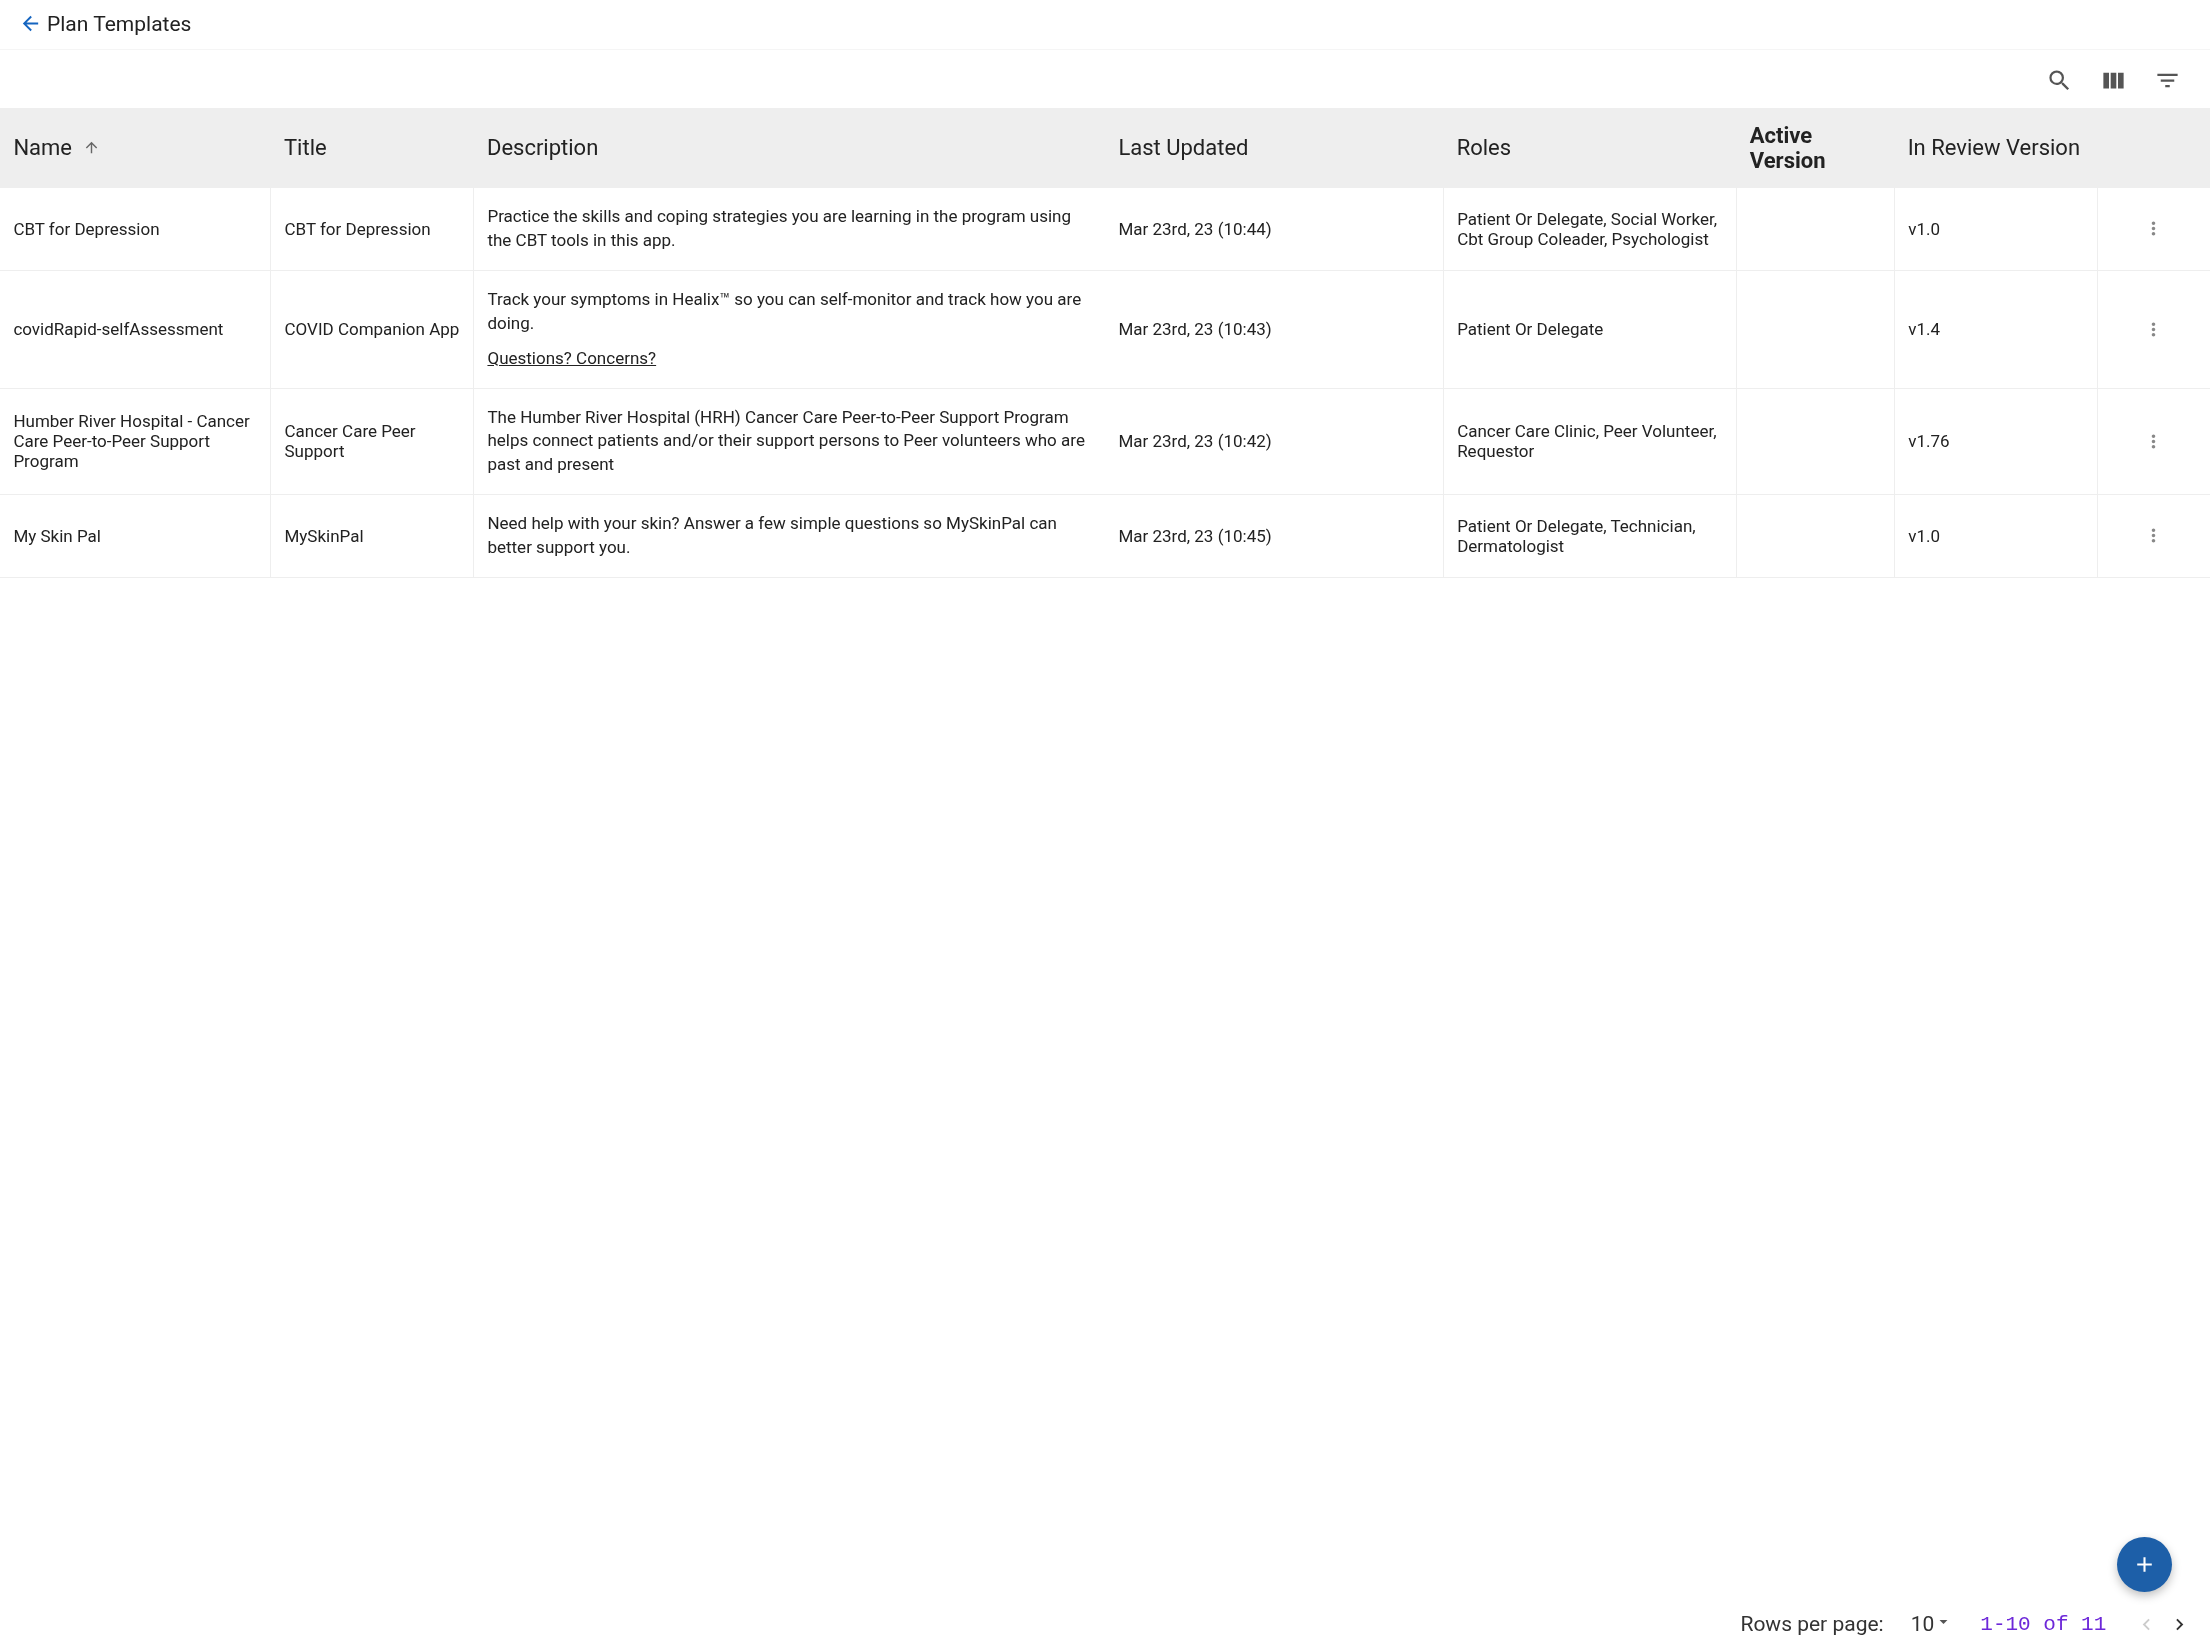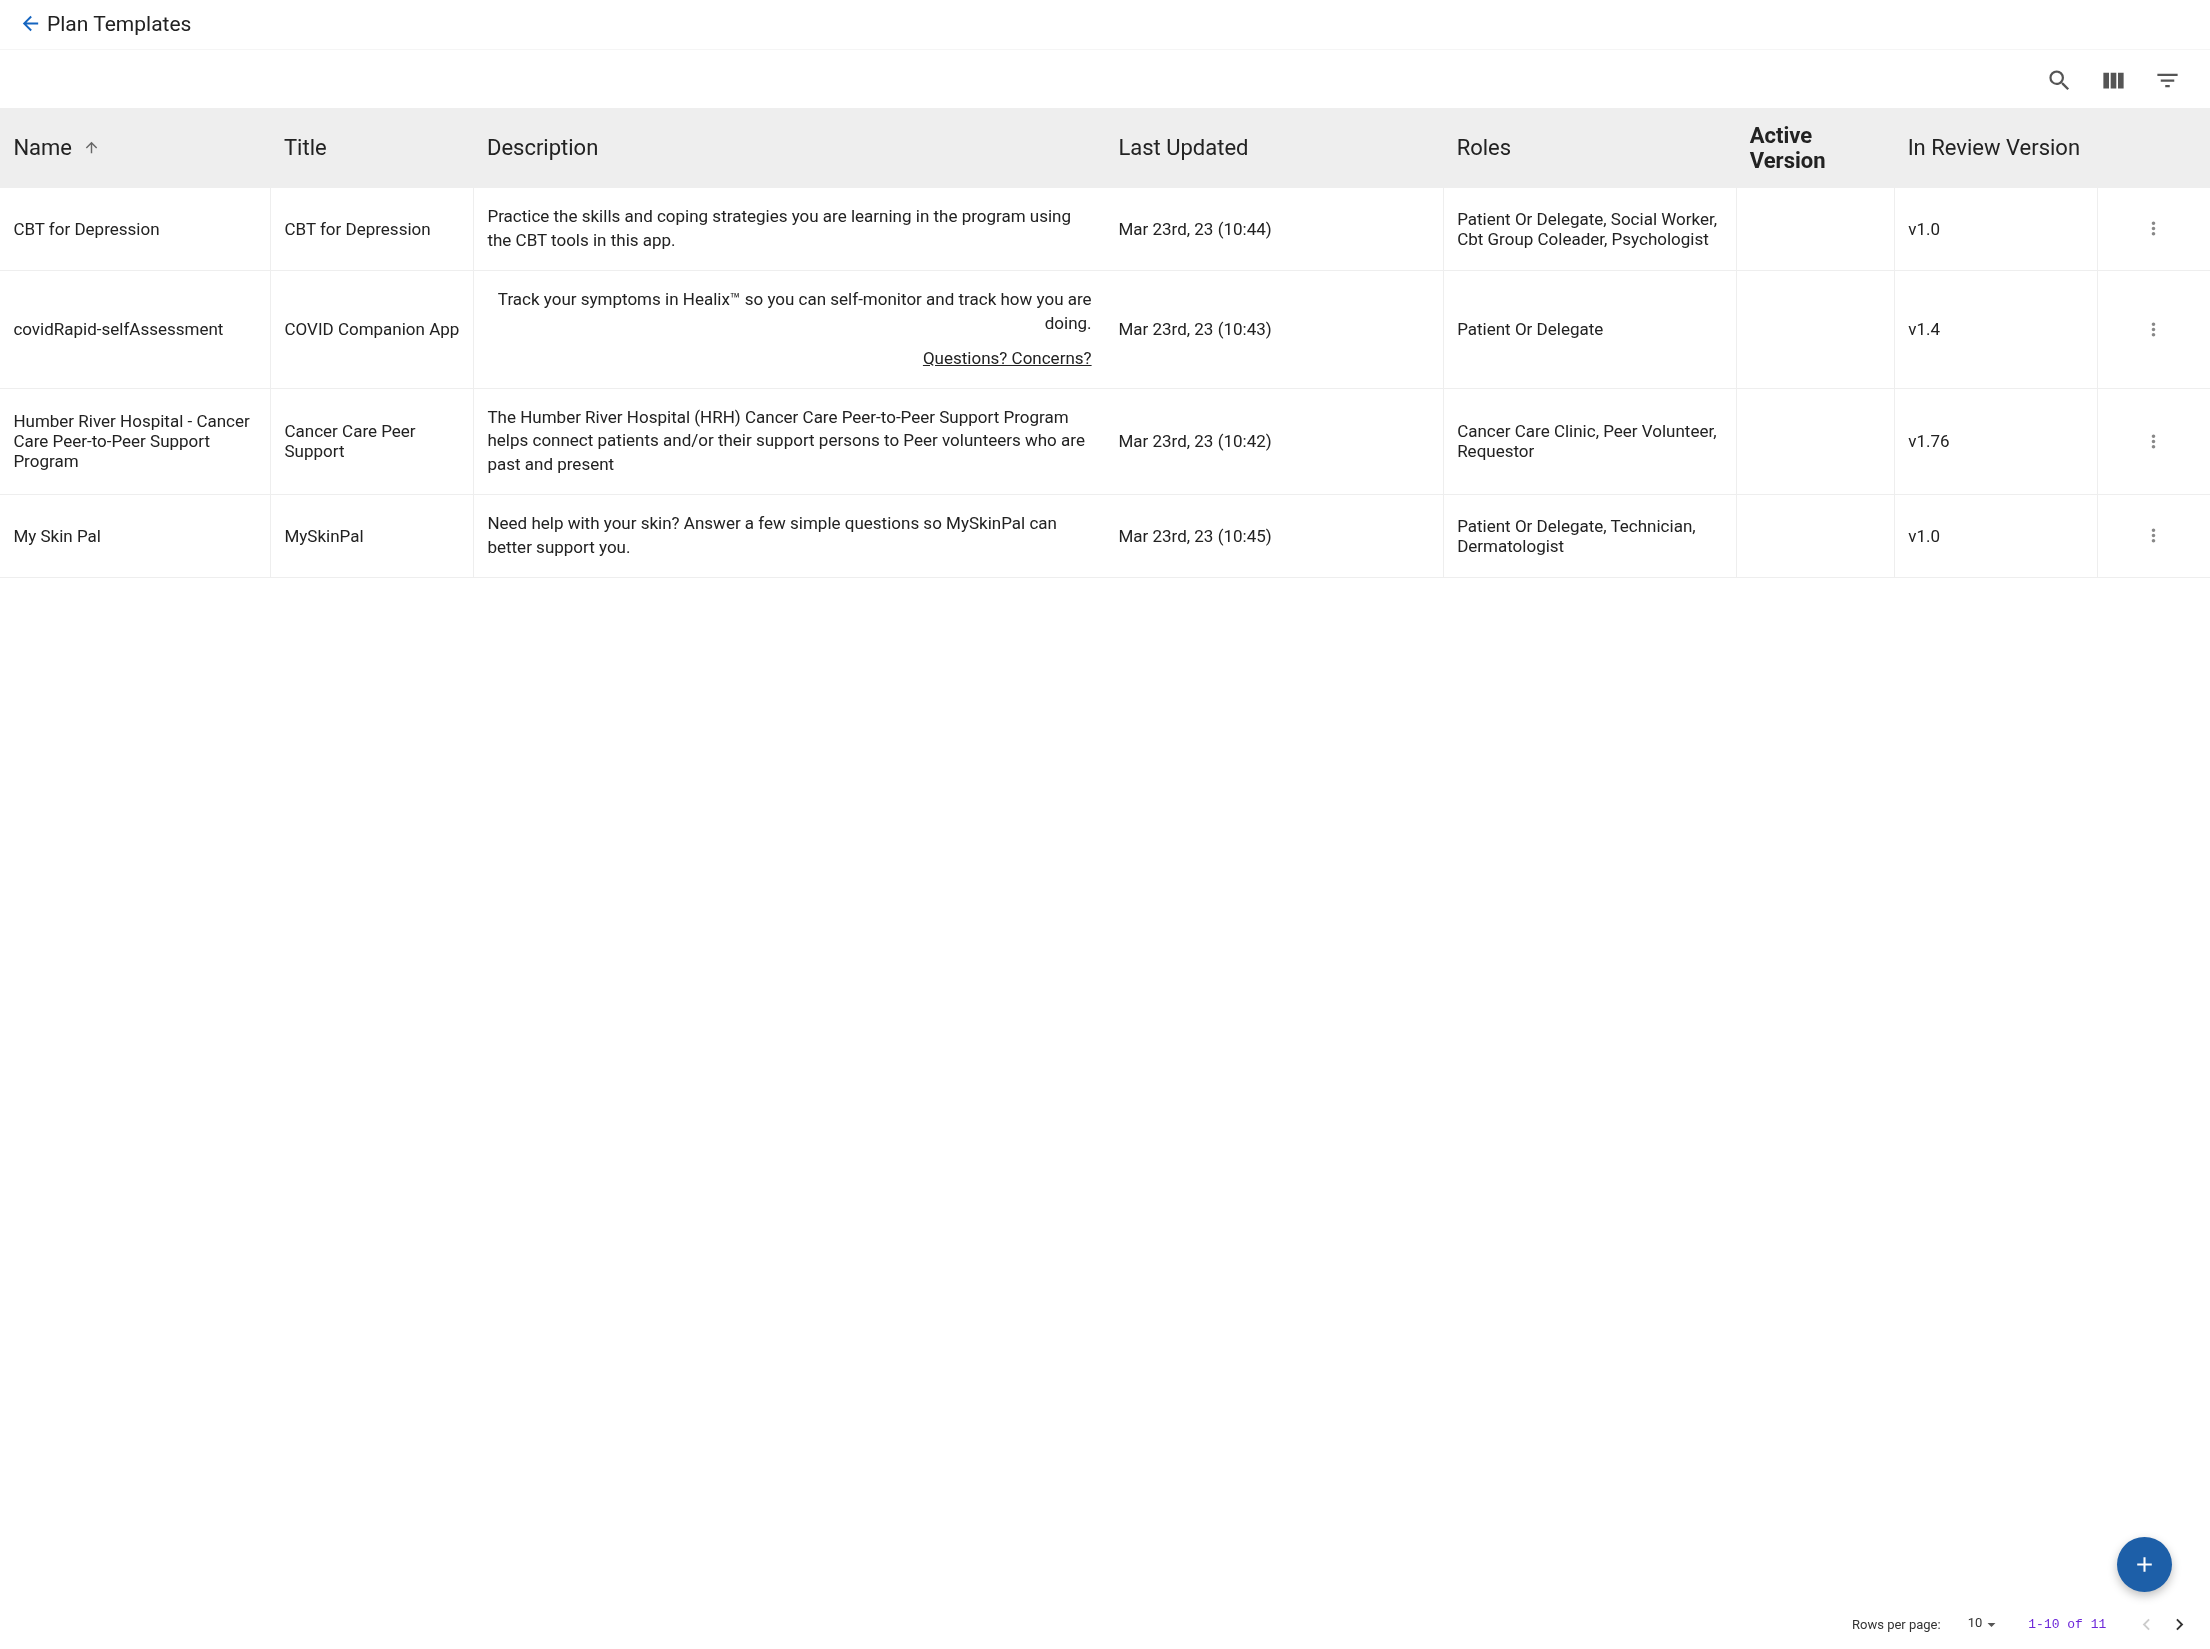--- a/index.html
+++ b/index.html
@@ -115,21 +115,20 @@
       max-height: 105px;
       overflow: hidden;
       display: -webkit-box;
       -webkit-line-clamp: 5;
       -webkit-box-orient: vertical;
       line-height: 1.4;
     }
     .desc-multi p {
       margin-bottom: 11.5px;
       line-height: 1.4;
-      text-align: right;
     }
     .desc-multi p:last-child {
       margin-bottom: 0;
       text-decoration: underline;
     }
     .more-btn {
       cursor: pointer;
       display: flex;
       align-items: center;
       justify-content: center;
@@ -161,21 +160,21 @@
       height: 25px;
       fill: #fff;
     }
     .pagination {
       position: fixed;
       bottom: 11.5px;
       right: 17px;
       display: flex;
       align-items: center;
       gap: 27px;
-      font-size: 13px;
+      font-size: 21px;
       color: #333;
     }
     .rows-label {
       color: #333;
     }
     .rows-select {
       display: flex;
       align-items: flex-start;
       gap: 0;
       cursor: pointer;

